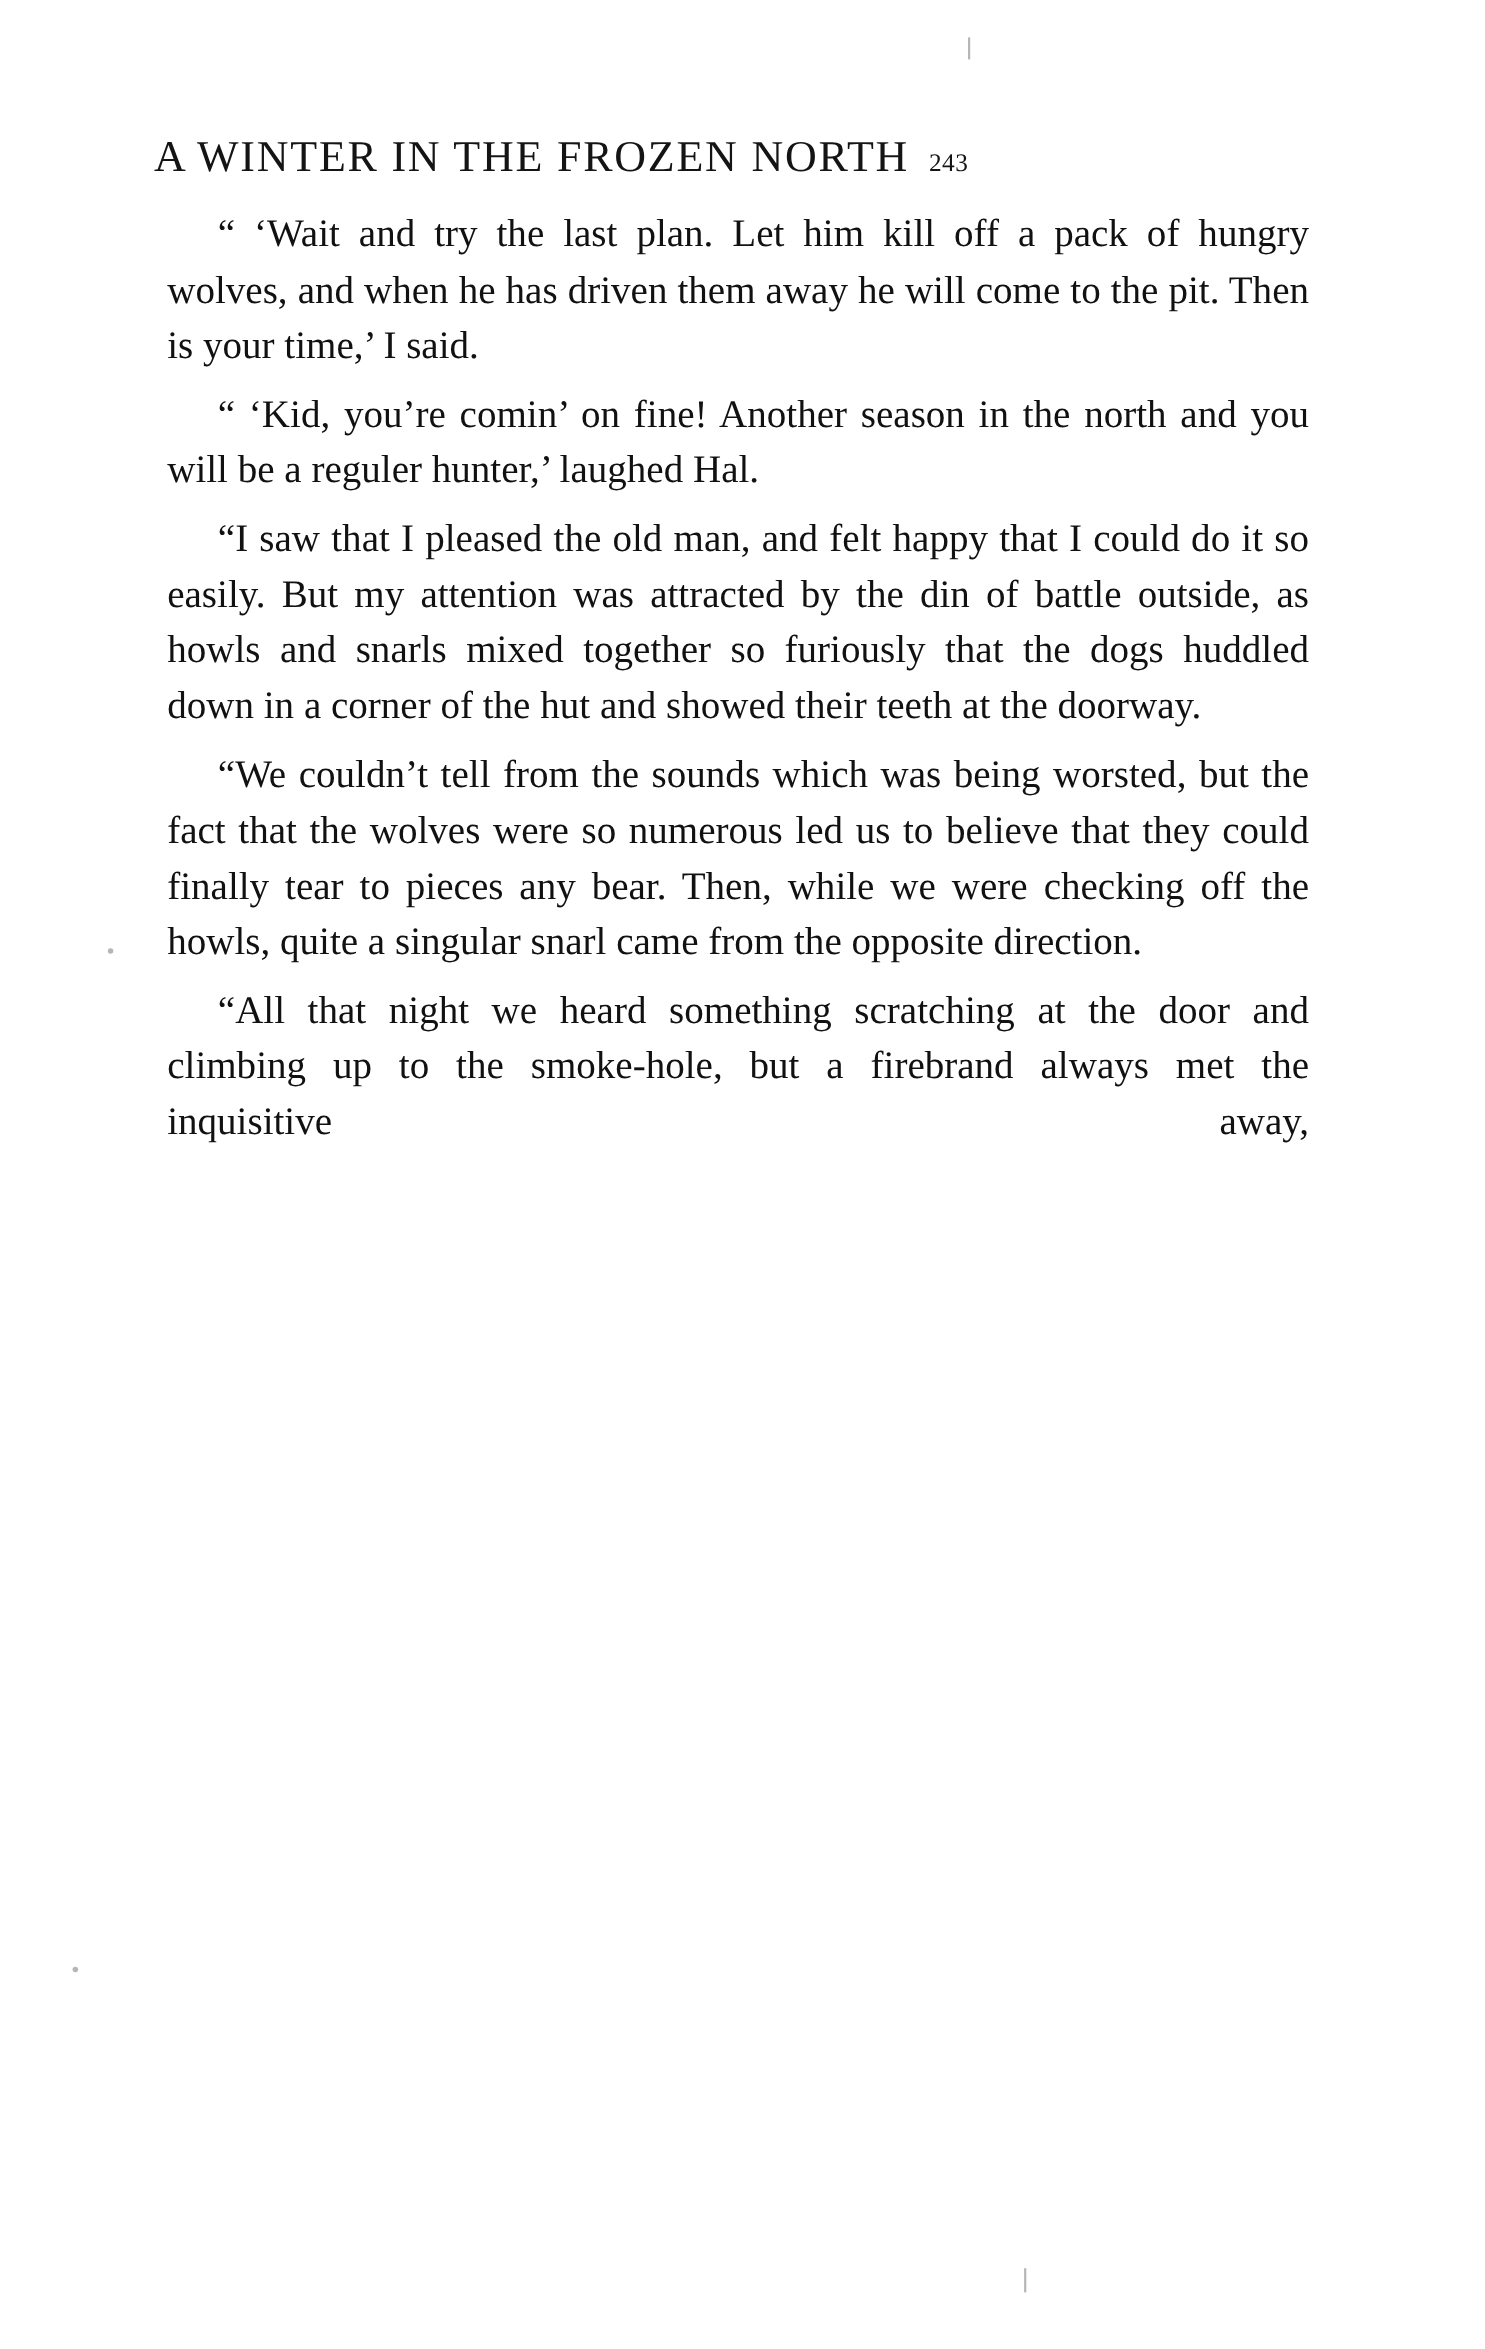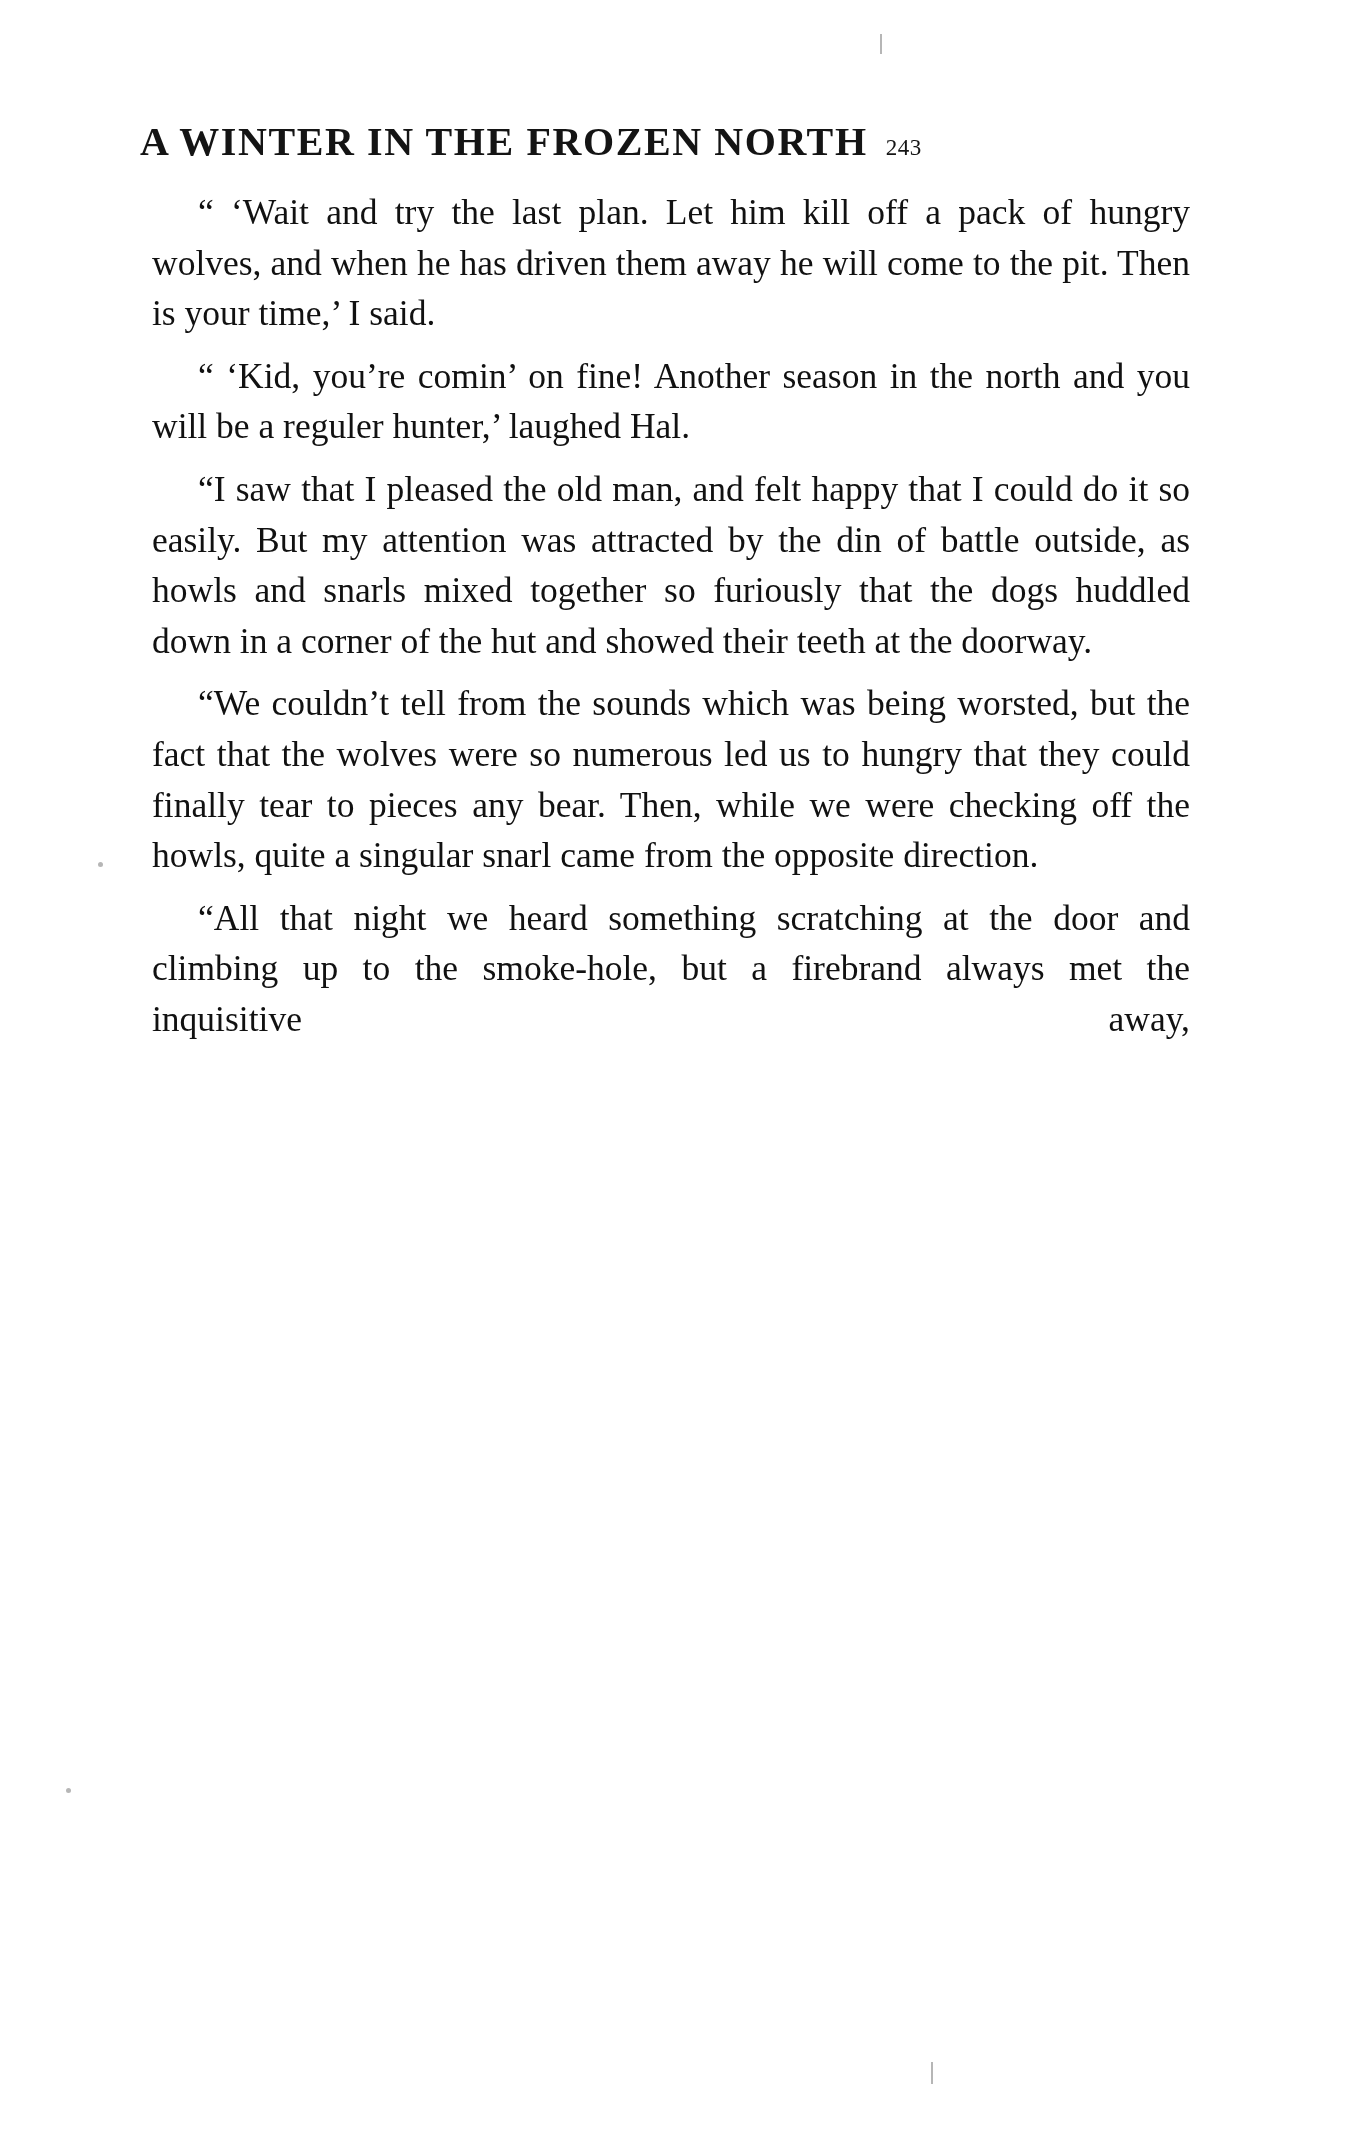--- a/index.html
+++ b/index.html
@@ -33,21 +33,21 @@
     display: flex;
     align-items: baseline;
     justify-content: flex-start;
     width: 100%;
     margin: 0 0 22px 0;
     white-space: nowrap;
   }
   .running-head .head-title {
     font-size: 40px;
     letter-spacing: 1.6px;
-    font-weight: bold;
+    font-weight: normal;
     font-variant: normal;
     text-transform: uppercase;
     color: #141414;
   }
   .running-head .head-folio {
     font-size: 23px;
     margin-left: 18px;
     color: #141414;
     letter-spacing: 0.5px;
   }
@@ -100,18 +100,18 @@
 
     <div class="running-head">
       <span class="head-title">A WINTER IN THE FROZEN NORTH</span>
       <span class="head-folio">243</span>
     </div>
 
     <div class="body-text">
       <p>“ ‘Wait and try the last plan.  Let him kill off a pack of hungry wolves, and when he has driven them away he will come to the pit.  Then is your time,’ I said.</p>
       <p>“ ‘Kid, you’re comin’ on fine!  Another season in the north and you will be a reguler hunter,’ laughed Hal.</p>
       <p>“I saw that I pleased the old man, and felt happy that I could do it so easily.  But my attention was attracted by the din of battle outside, as howls and snarls mixed together so furiously that the dogs huddled down in a corner of the hut and showed their teeth at the doorway.</p>
-      <p>“We couldn’t tell from the sounds which was being worsted, but the fact that the wolves were so numerous led us to hungry that they could finally tear to pieces any bear.  Then, while we were checking off the howls, quite a singular snarl came from the opposite direction.</p>
+      <p>“We couldn’t tell from the sounds which was being worsted, but the fact that the wolves were so numerous led us to believe that they could finally tear to pieces any bear.  Then, while we were checking off the howls, quite a singular snarl came from the opposite direction.</p>
       <p>“All that night we heard something scratching at the door and climbing up to the smoke-hole, but a firebrand always met the inquisitive away,</p>
     </div>
 
   </div>
 </div>
 
 </body></html>

